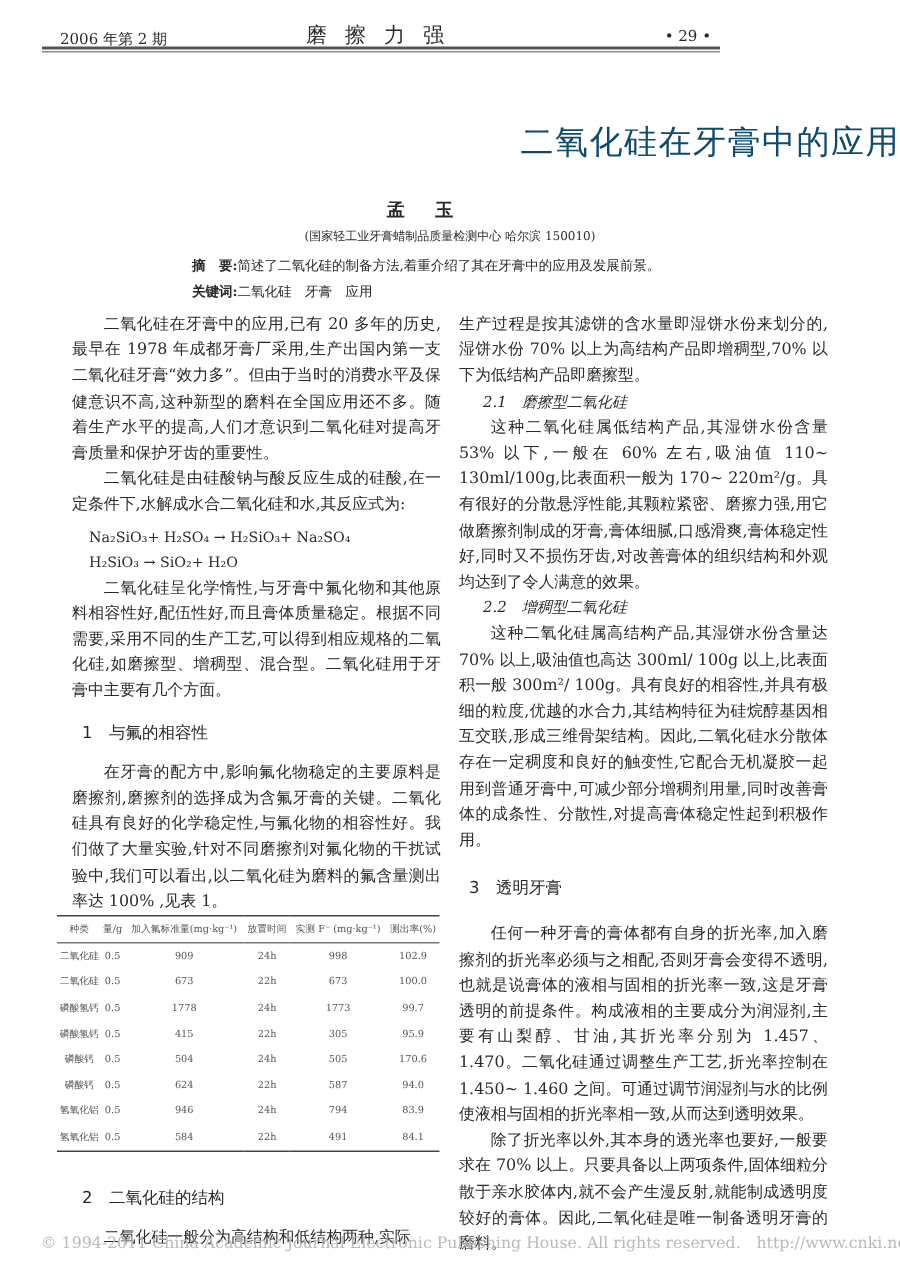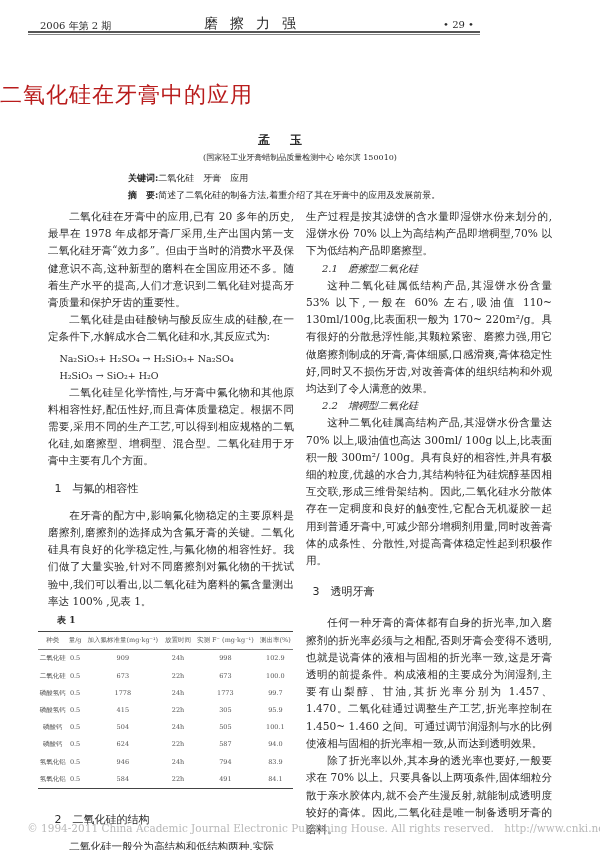--- a/index.html
+++ b/index.html
@@ -5,22 +5,22 @@
   html, body { margin:0; padding:0; background:#ffffff; }
   body { width:600px; height:850px; position:relative; overflow:hidden;
          font-family:"DejaVu Serif", "Liberation Serif", serif; color:#2a2a2a; }
   .header { position:absolute; left:30px; top:10px; width:452px; height:26px; }
   .hdr-left { position:absolute; left:10px; top:9px; font-size:10px; }
   .hdr-center { position:absolute; left:0; right:0; top:5px; text-align:center; font-size:14px; letter-spacing:12px; }
   .hdr-right { position:absolute; right:8px; top:9px; font-size:10px; }
   .hdr-rule1 { position:absolute; left:28px; top:31px; width:452px; height:2px; background:#555; }
   .hdr-rule2 { position:absolute; left:28px; top:34px; width:452px; height:1px; background:#888; }
 
-  .title { position:absolute; left:0; width:600px; top:80px; text-align:left;
-           font-family:"DejaVu Sans", "Liberation Sans", sans-serif; font-size:22px; color:#b91c1c; letter-spacing:1px; }
+  .title { position:absolute; left:0; width:600px; top:80px; text-align:right;
+           font-family:"DejaVu Sans", "Liberation Sans", sans-serif; font-size:22px; color:#0c4a6e; letter-spacing:1px; }
   .author { position:absolute; left:0; width:568px; top:132px; text-align:center; font-size:12px; letter-spacing:8px; font-weight:bold; }
   .affil { position:absolute; left:0; width:600px; top:152px; text-align:center; font-size:8px; }
   .abstract { position:absolute; left:128px; top:170px; font-size:9px; width:380px; line-height:17px; }
   .abstract b { font-weight:bold; }
 
   .col { position:absolute; font-size:10.6px; line-height:17.2px; text-align:justify; }
   .col-left { left:48px; top:208px; width:246px; }
   .col-right { left:306px; top:208px; width:246px; }
   .p { margin:0; text-indent:2em; }
   .eq { margin:4px 0 0 1.2em; font-size:9.5px; line-height:17px; }
@@ -45,36 +45,35 @@
 </div>
 <div class="hdr-rule1"></div>
 <div class="hdr-rule2"></div>
 
 <div class="title">二氧化硅在牙膏中的应用</div>
 <div class="author">孟 玉</div>
 <div class="affil">(国家轻工业牙膏蜡制品质量检测中心 哈尔滨 150010)</div>
 
 <div class="abstract">
   <div>
-    <b>关键词:</b><span>二氧化硅　牙膏　应用</span>
+    <b>摘　要:</b><span>简述了二氧化硅的制备方法,着重介绍了其在牙膏中的应用及发展前景。</span>
   </div>
   <div>
-    <b>摘　要:</b><span>简述了二氧化硅的制备方法,着重介绍了其在牙膏中的应用及发展前景。</span>
+    <b>关键词:</b><span>二氧化硅　牙膏　应用</span>
   </div>
 </div>
 
 <div class="col col-left">
   <p class="p">二氧化硅在牙膏中的应用,已有 20 多年的历史,最早在 1978 年成都牙膏厂采用,生产出国内第一支二氧化硅牙膏“效力多”。但由于当时的消费水平及保健意识不高,这种新型的磨料在全国应用还不多。随着生产水平的提高,人们才意识到二氧化硅对提高牙膏质量和保护牙齿的重要性。</p>
   <p class="p">二氧化硅是由硅酸钠与酸反应生成的硅酸,在一定条件下,水解成水合二氧化硅和水,其反应式为:</p>
   <div class="eq">Na₂SiO₃+ H₂SO₄ → H₂SiO₃+ Na₂SO₄</div>
   <div class="eq" style="margin-top:0">H₂SiO₃ → SiO₂+ H₂O</div>
   <p class="p">二氧化硅呈化学惰性,与牙膏中氟化物和其他原料相容性好,配伍性好,而且膏体质量稳定。根据不同需要,采用不同的生产工艺,可以得到相应规格的二氧化硅,如磨擦型、增稠型、混合型。二氧化硅用于牙膏中主要有几个方面。</p>
   <div class="sec">1　与氟的相容性</div>
   <p class="p">在牙膏的配方中,影响氟化物稳定的主要原料是磨擦剂,磨擦剂的选择成为含氟牙膏的关键。二氧化硅具有良好的化学稳定性,与氟化物的相容性好。我们做了大量实验,针对不同磨擦剂对氟化物的干扰试验中,我们可以看出,以二氧化硅为磨料的氟含量测出率达 100% ,见表 1。</p>
-  <div class="table-cap">表 1</div>
   <table class="t1">
     <thead>
       <tr>
         <th>种类</th>
         <th>量/g</th>
         <th>加入氟标准量(mg·kg⁻¹)</th>
         <th>放置时间</th>
         <th>实测 F⁻ (mg·kg⁻¹)</th>
         <th>测出率(%)</th>
       </tr>
@@ -111,21 +110,21 @@
           <td>22h</td>
           <td>305</td>
           <td>95.9</td>
       </tr>
       <tr>
         <td>磷酸钙</td>
           <td>0.5</td>
           <td>504</td>
           <td>24h</td>
           <td>505</td>
-          <td>100.1</td>
+          <td>170.6</td>
       </tr>
       <tr>
         <td>磷酸钙</td>
           <td>0.5</td>
           <td>624</td>
           <td>22h</td>
           <td>587</td>
           <td>94.0</td>
       </tr>
       <tr>

